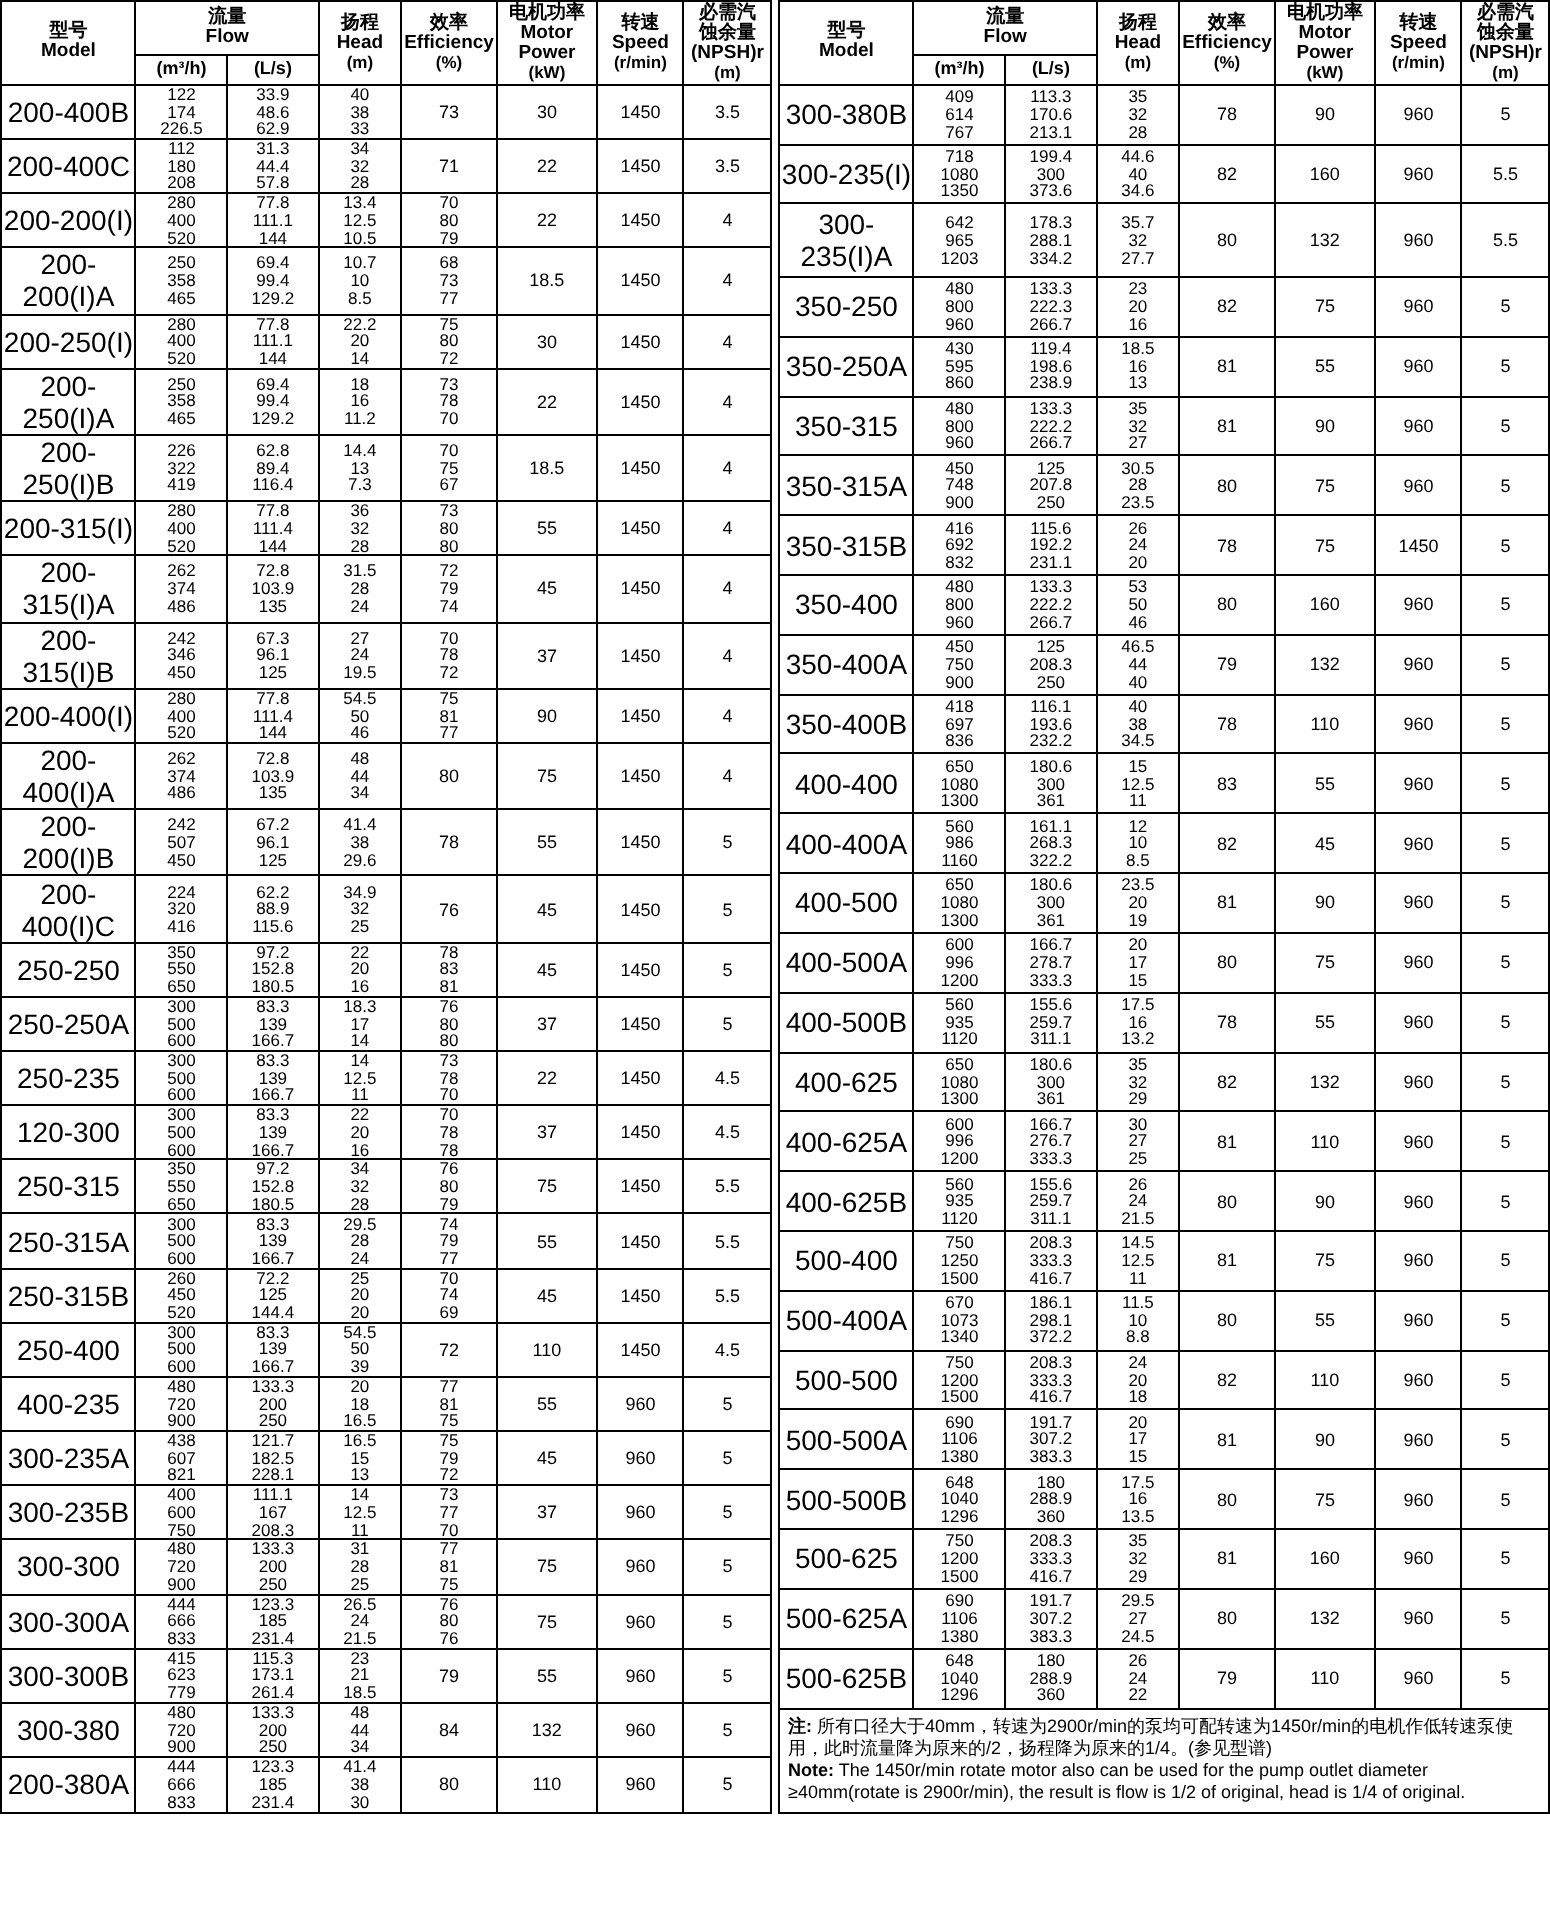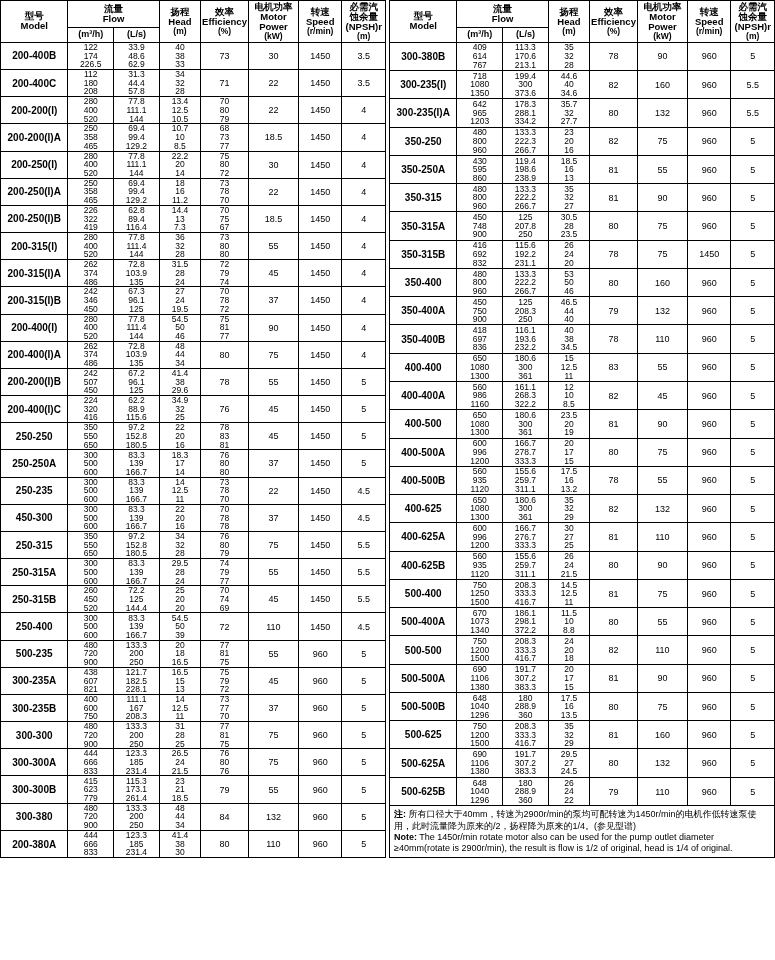--- a/index.html
+++ b/index.html
@@ -5,21 +5,21 @@
   html,body{margin:0;padding:0;background:#fff;}
   body{font-family:"Liberation Sans", sans-serif;color:#000;}
   .page{width:775px;height:960px;position:relative;box-sizing:border-box;}
   .wrap{display:flex;width:775px;}
   table{border-collapse:collapse;table-layout:fixed;}
   td,th{border:1px solid #000;padding:0;text-align:center;vertical-align:middle;font-size:9px;}
   .hdr td{font-weight:bold;line-height:1.05;padding:1px 0;}
   .hdr .cn{font-size:9.5px;display:block;}
   .hdr .en{font-size:9.5px;display:block;}
   .hdr .unit{font-size:8.5px;display:block;}
-  .model{font-size:10px;font-weight:bold;}
+  .model{font-size:14px;font-weight:normal;}
   .num{font-size:9px;}
   .multi span{display:block;line-height:1.02;font-size:8.5px;}
   .note{font-size:9px;text-align:left;line-height:1.25;padding:3px 4px;}
   .note b{font-weight:bold;}
   col.c-model{width:62px;}
   col.c-q1{width:42px;}
   col.c-q2{width:42px;}
   col.c-head{width:38px;}
   col.c-eff{width:44px;}
   col.c-pow{width:46px;}
@@ -506,21 +506,21 @@
             <td class="multi">
               <span>73</span>
               <span>78</span>
               <span>70</span>
             </td>
             <td class="num">22</td>
             <td class="num">1450</td>
             <td class="num">4.5</td>
           </tr>
           <tr>
-            <td class="model">450-300</td>
+            <td class="model">120-300</td>
             <td class="multi">
               <span>300</span>
               <span>500</span>
               <span>600</span>
             </td>
             <td class="multi">
               <span>83.3</span>
               <span>139</span>
               <span>166.7</span>
             </td>
@@ -632,21 +632,21 @@
               <span>54.5</span>
               <span>50</span>
               <span>39</span>
             </td>
             <td class="num">72</td>
             <td class="num">110</td>
             <td class="num">1450</td>
             <td class="num">4.5</td>
           </tr>
           <tr>
-            <td class="model">500-235</td>
+            <td class="model">400-235</td>
             <td class="multi">
               <span>480</span>
               <span>720</span>
               <span>900</span>
             </td>
             <td class="multi">
               <span>133.3</span>
               <span>200</span>
               <span>250</span>
             </td>

